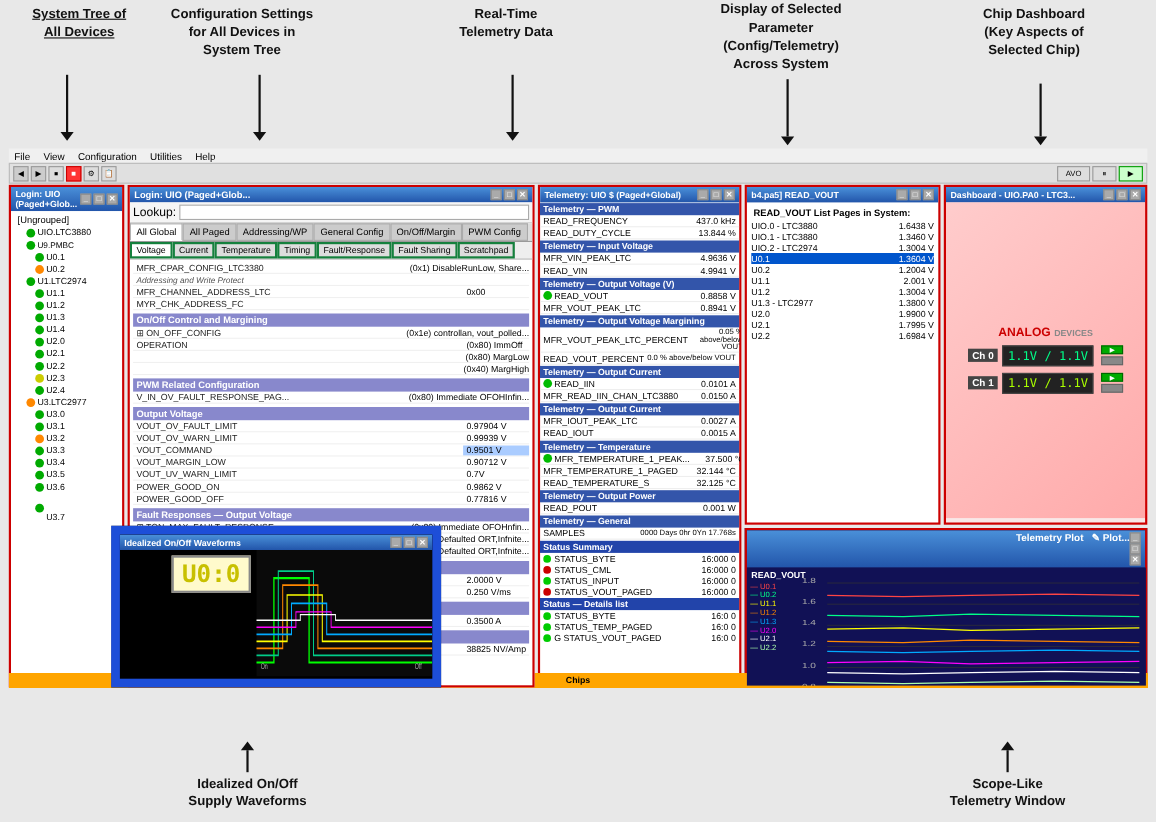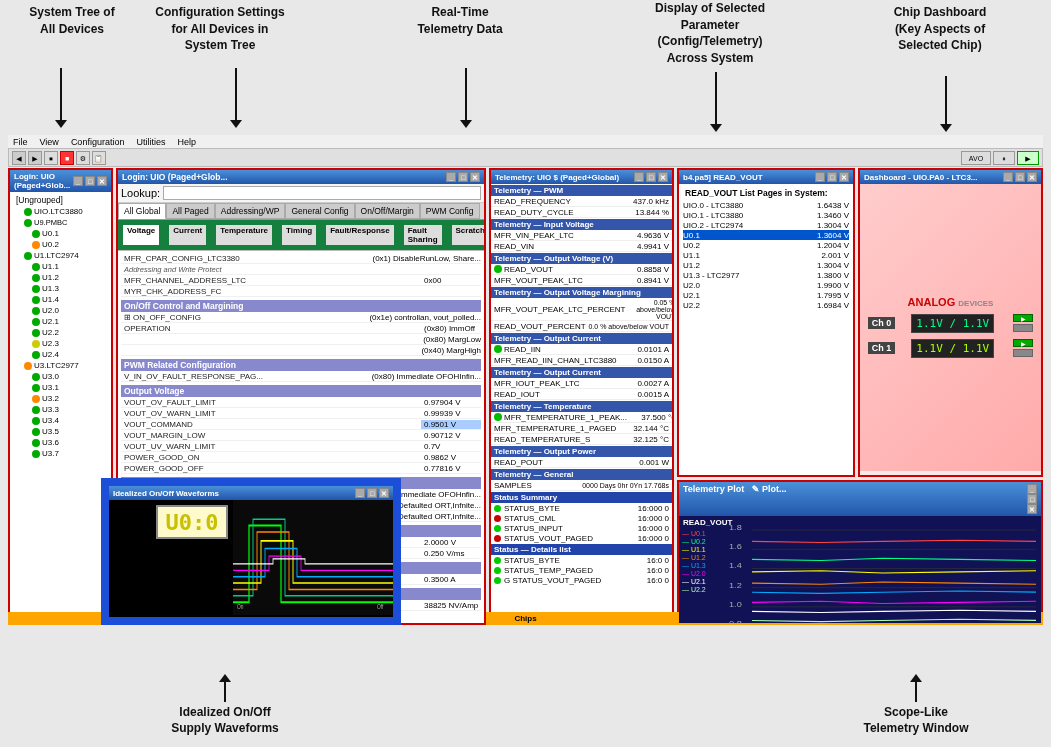--- a/index.html
+++ b/index.html
@@ -118,24 +118,23 @@
     }
     .config-tab.active { background: #fff; border-bottom: 1px solid #fff; }
     .config-subtabs {
       display: flex;
       background: #eee;
       border-bottom: 1px solid #bbb;
     }
     .config-subtab {
       padding: 1px 4px;
       font-size: 8px;
-      border: 5px solid #15803d;
+      border: 2px solid #15803d;
       background: #ddd;
       cursor: pointer;
-      font-weight: bold;
     }
     .config-subtab.active { background: #fff; }
     .config-body {
       padding: 2px 3px;
       overflow-y: auto;
       height: calc(100% - 50px);
       font-size: 8.5px;
     }
     .config-section-header {
       background: #8888cc;
@@ -226,21 +225,21 @@
       padding: 4px;
     }
     .chip-brand {
       font-size: 10px;
       font-weight: bold;
       color: #cc0000;
     }
     .chip-channel {
       display: flex;
       align-items: center;
-      gap: 16px;
+      gap: 4px;
       margin: 2px 0;
     }
     .chip-ch-label { font-size: 9px; font-weight: bold; }
     .chip-seg-display {
       background: #222;
       color: #00ff88;
       font-family: monospace;
       font-size: 11px;
       padding: 2px 4px;
       border: 1px solid #444;
@@ -277,42 +276,42 @@
       background: #111155;
       overflow: hidden;
     }
     .telem-plot-title-bar {
       background: linear-gradient(to bottom, #4a90d9, #2255aa);
       color: #fff;
       font-size: 9px;
       font-weight: bold;
       padding: 2px 4px;
       display: flex;
-      justify-content: space-between;
+      justify-content: flex-end;
     }
     .plot-area {
       background: #111155;
       height: calc(100% - 18px);
       position: relative;
       padding: 4px;
     }
     .plot-label {
       position: absolute;
       top: 2px;
       left: 4px;
       color: #fff;
       font-size: 8px;
       font-weight: bold;
     }
 
   </style>
 </head>
 <body>
 
-<div class="annotation" style="left:12px; top:4px; width:120px; text-align:center;">
+<div class="annotation" style="left:12px; top:4px; width:120px; text-align:center;text-decoration:underline;">
   <span style="white-space:pre-line; font-size:12px;">System Tree of
 All Devices</span>
 </div>
 
 <div class="arrow-down" style="position:absolute; left:55px; top:68px; height:60px; align-items:center;">
   <div class="arrow-shaft" style="height:52px;"></div>
   <div class="arrow-head-down"></div>
 </div>
 
 <div class="annotation" style="left:130px; top:4px; width:180px; text-align:center;">
@@ -483,21 +482,21 @@
       <div class="tree-item child2">
           <span class="tree-dot dot-green"></span>
           <span style="font-size:8px;">U3.5</span>
         </div>
       <div class="tree-item child2">
           <span class="tree-dot dot-green"></span>
           <span style="font-size:8px;">U3.6</span>
         </div>
       <div class="tree-item child2">
           <span class="tree-dot dot-green"></span>
-          <span style="font-size:8px;">U3.7</span>
+          <span style="font-size:8px;margin-top:17px;">U3.7</span>
         </div>
     </div>
 
     <div style="position:absolute; bottom:0; left:0; right:0; background:orange; text-align:center; font-size:8px; font-weight:bold; padding:2px; cursor:pointer;">Chips</div>
   </div>
 
   <div class="panel panel-config" style="position:relative;">
     <div class="panel-title-bar">
       <span style="font-size:8.5px;">Login: UIO (Paged+Glob...</span>
       <div class="win-btns">

